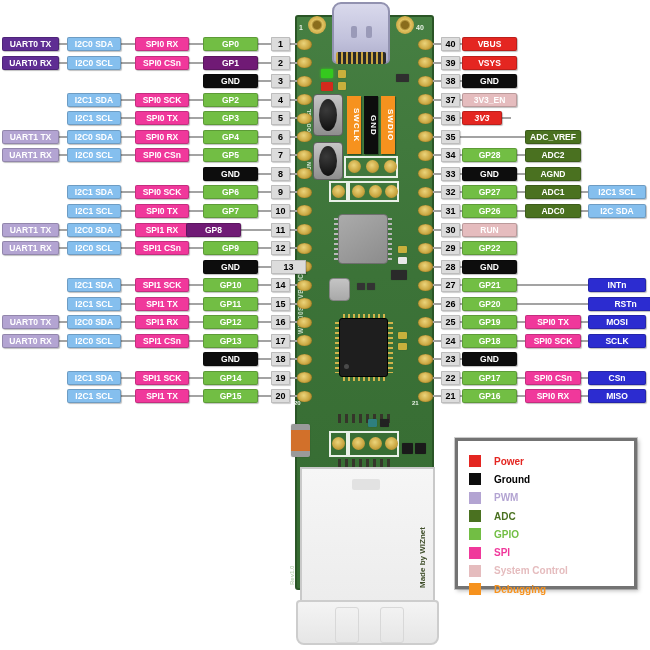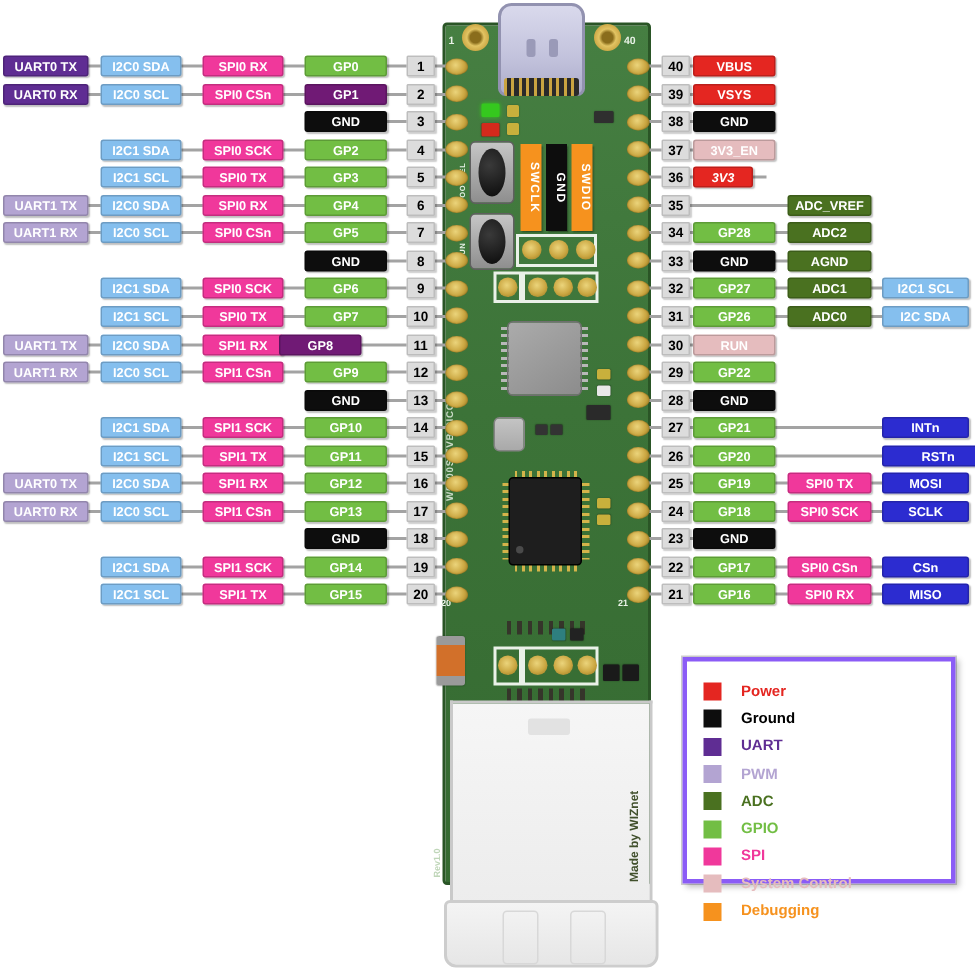--- a/index.html
+++ b/index.html
@@ -28,21 +28,21 @@
   .btn{position:absolute;background:linear-gradient(180deg,#C6C6C6,#8E8E8E);
        border:1px solid #5F5F5F;border-radius:4px;box-sizing:border-box;}
   .btn-cap{position:absolute;background:radial-gradient(circle at 40% 35%,#3A3A3A,#0A0A0A);
        border-radius:50%;}
   .wbox{position:absolute;border:2px solid #EAF1E8;box-sizing:border-box;}
   .h2{position:absolute;width:13px;height:13px;border-radius:50%;
       background:radial-gradient(circle at 45% 40%,#EBD47B 0%,#CBA742 55%,#94751F 100%);}
   .smd{position:absolute;border-radius:1px;box-shadow:0 0 1px rgba(0,0,0,0.4);}
   .silk{position:absolute;color:#E9F2E7;font-weight:bold;}
   .legend{position:absolute;left:455px;top:438px;width:182px;height:151px;background:#fff;
-          border:3px solid #8b5cf6;box-sizing:border-box;box-shadow:2px 2px 4px rgba(0,0,0,0.25),0 0 0 1px #CFCFCF;
+          border:3px solid #737373;box-sizing:border-box;box-shadow:2px 2px 4px rgba(0,0,0,0.25),0 0 0 1px #CFCFCF;
           padding-top:11px;}
   .legend-item{display:flex;align-items:center;height:18.3px;padding-left:11px;}
   .legend-swatch{width:12px;height:12px;margin-right:13px;flex:0 0 auto;}
   .legend-label{font-weight:bold;font-size:10px;white-space:nowrap;}
   .pinstrip{position:absolute;}
 </style>
 </head>
 <body>
 
 <div id="canvas">
@@ -150,24 +150,20 @@
   <div class="vtext" style="left:289px;top:585px;font-size:6px;font-weight:bold;color:#BFD6B8;">Rev1.0</div>
 
   <div class="legend" id="legend">
       <div class="legend-item">
         <div class="legend-swatch" style="background: rgb(228, 38, 33);"></div>
         <div class="legend-label" style="color: rgb(228, 38, 33);">Power</div>
       </div>
       <div class="legend-item">
         <div class="legend-swatch" style="background: rgb(13, 13, 13);"></div>
         <div class="legend-label" style="color: rgb(0, 0, 0);">Ground</div>
-      </div>
-      <div class="legend-item">
-        <div class="legend-swatch" style="background: rgb(95, 45, 147);"></div>
-        <div class="legend-label" style="color: rgb(95, 45, 147);">UART</div>
       </div>
       <div class="legend-item">
         <div class="legend-swatch" style="background: rgb(179, 164, 210);"></div>
         <div class="legend-label" style="color: rgb(179, 164, 210);">PWM</div>
       </div>
       <div class="legend-item">
         <div class="legend-swatch" style="background: rgb(74, 113, 32);"></div>
         <div class="legend-label" style="color: rgb(74, 113, 32);">ADC</div>
       </div>
       <div class="legend-item">
@@ -257,21 +253,21 @@
     <div class="pbox" style="left: 186px; top: 222.5px; width: 55px; background: #701a75;">GP8</div>
     <div class="cline" style="left: 8px; top: 247.05px; width: 297px;"></div>
     <div class="hole" style="left: 297px; top: 242.55px;"></div>
     <div class="badge" style="left: 271px; top: 241.05px; width: 19px;">12</div>
     <div class="pbox" style="left: 2px; top: 241.05px; width: 57px; background: rgb(179, 164, 210);">UART1 RX</div>
     <div class="pbox" style="left: 67px; top: 241.05px; width: 54px; background: rgb(133, 191, 238);">I2C0 SCL</div>
     <div class="pbox" style="left: 135px; top: 241.05px; width: 54px; background: rgb(240, 56, 155);">SPI1 CSn</div>
     <div class="pbox" style="left: 203px; top: 241.05px; width: 55px; background: rgb(114, 190, 68);">GP9</div>
     <div class="cline" style="left: 209px; top: 265.6px; width: 96px;"></div>
     <div class="hole" style="left: 297px; top: 261.1px;"></div>
-    <div class="badge" style="left: 271px; top: 259.6px; width: 19px;">13</div>
+    <div class="badge" style="left: 271px; top: 259.6px; width: 35px;">13</div>
     <div class="pbox" style="left: 203px; top: 259.6px; width: 55px; background: rgb(13, 13, 13);">GND</div>
     <div class="cline" style="left: 73px; top: 284.15px; width: 232px;"></div>
     <div class="hole" style="left: 297px; top: 279.65px;"></div>
     <div class="badge" style="left: 271px; top: 278.15px; width: 19px;">14</div>
     <div class="pbox" style="left: 67px; top: 278.15px; width: 54px; background: rgb(133, 191, 238);">I2C1 SDA</div>
     <div class="pbox" style="left: 135px; top: 278.15px; width: 54px; background: rgb(240, 56, 155);">SPI1 SCK</div>
     <div class="pbox" style="left: 203px; top: 278.15px; width: 55px; background: rgb(114, 190, 68);">GP10</div>
     <div class="cline" style="left: 73px; top: 302.7px; width: 232px;"></div>
     <div class="hole" style="left: 297px; top: 298.2px;"></div>
     <div class="badge" style="left: 271px; top: 296.7px; width: 19px;">15</div>

